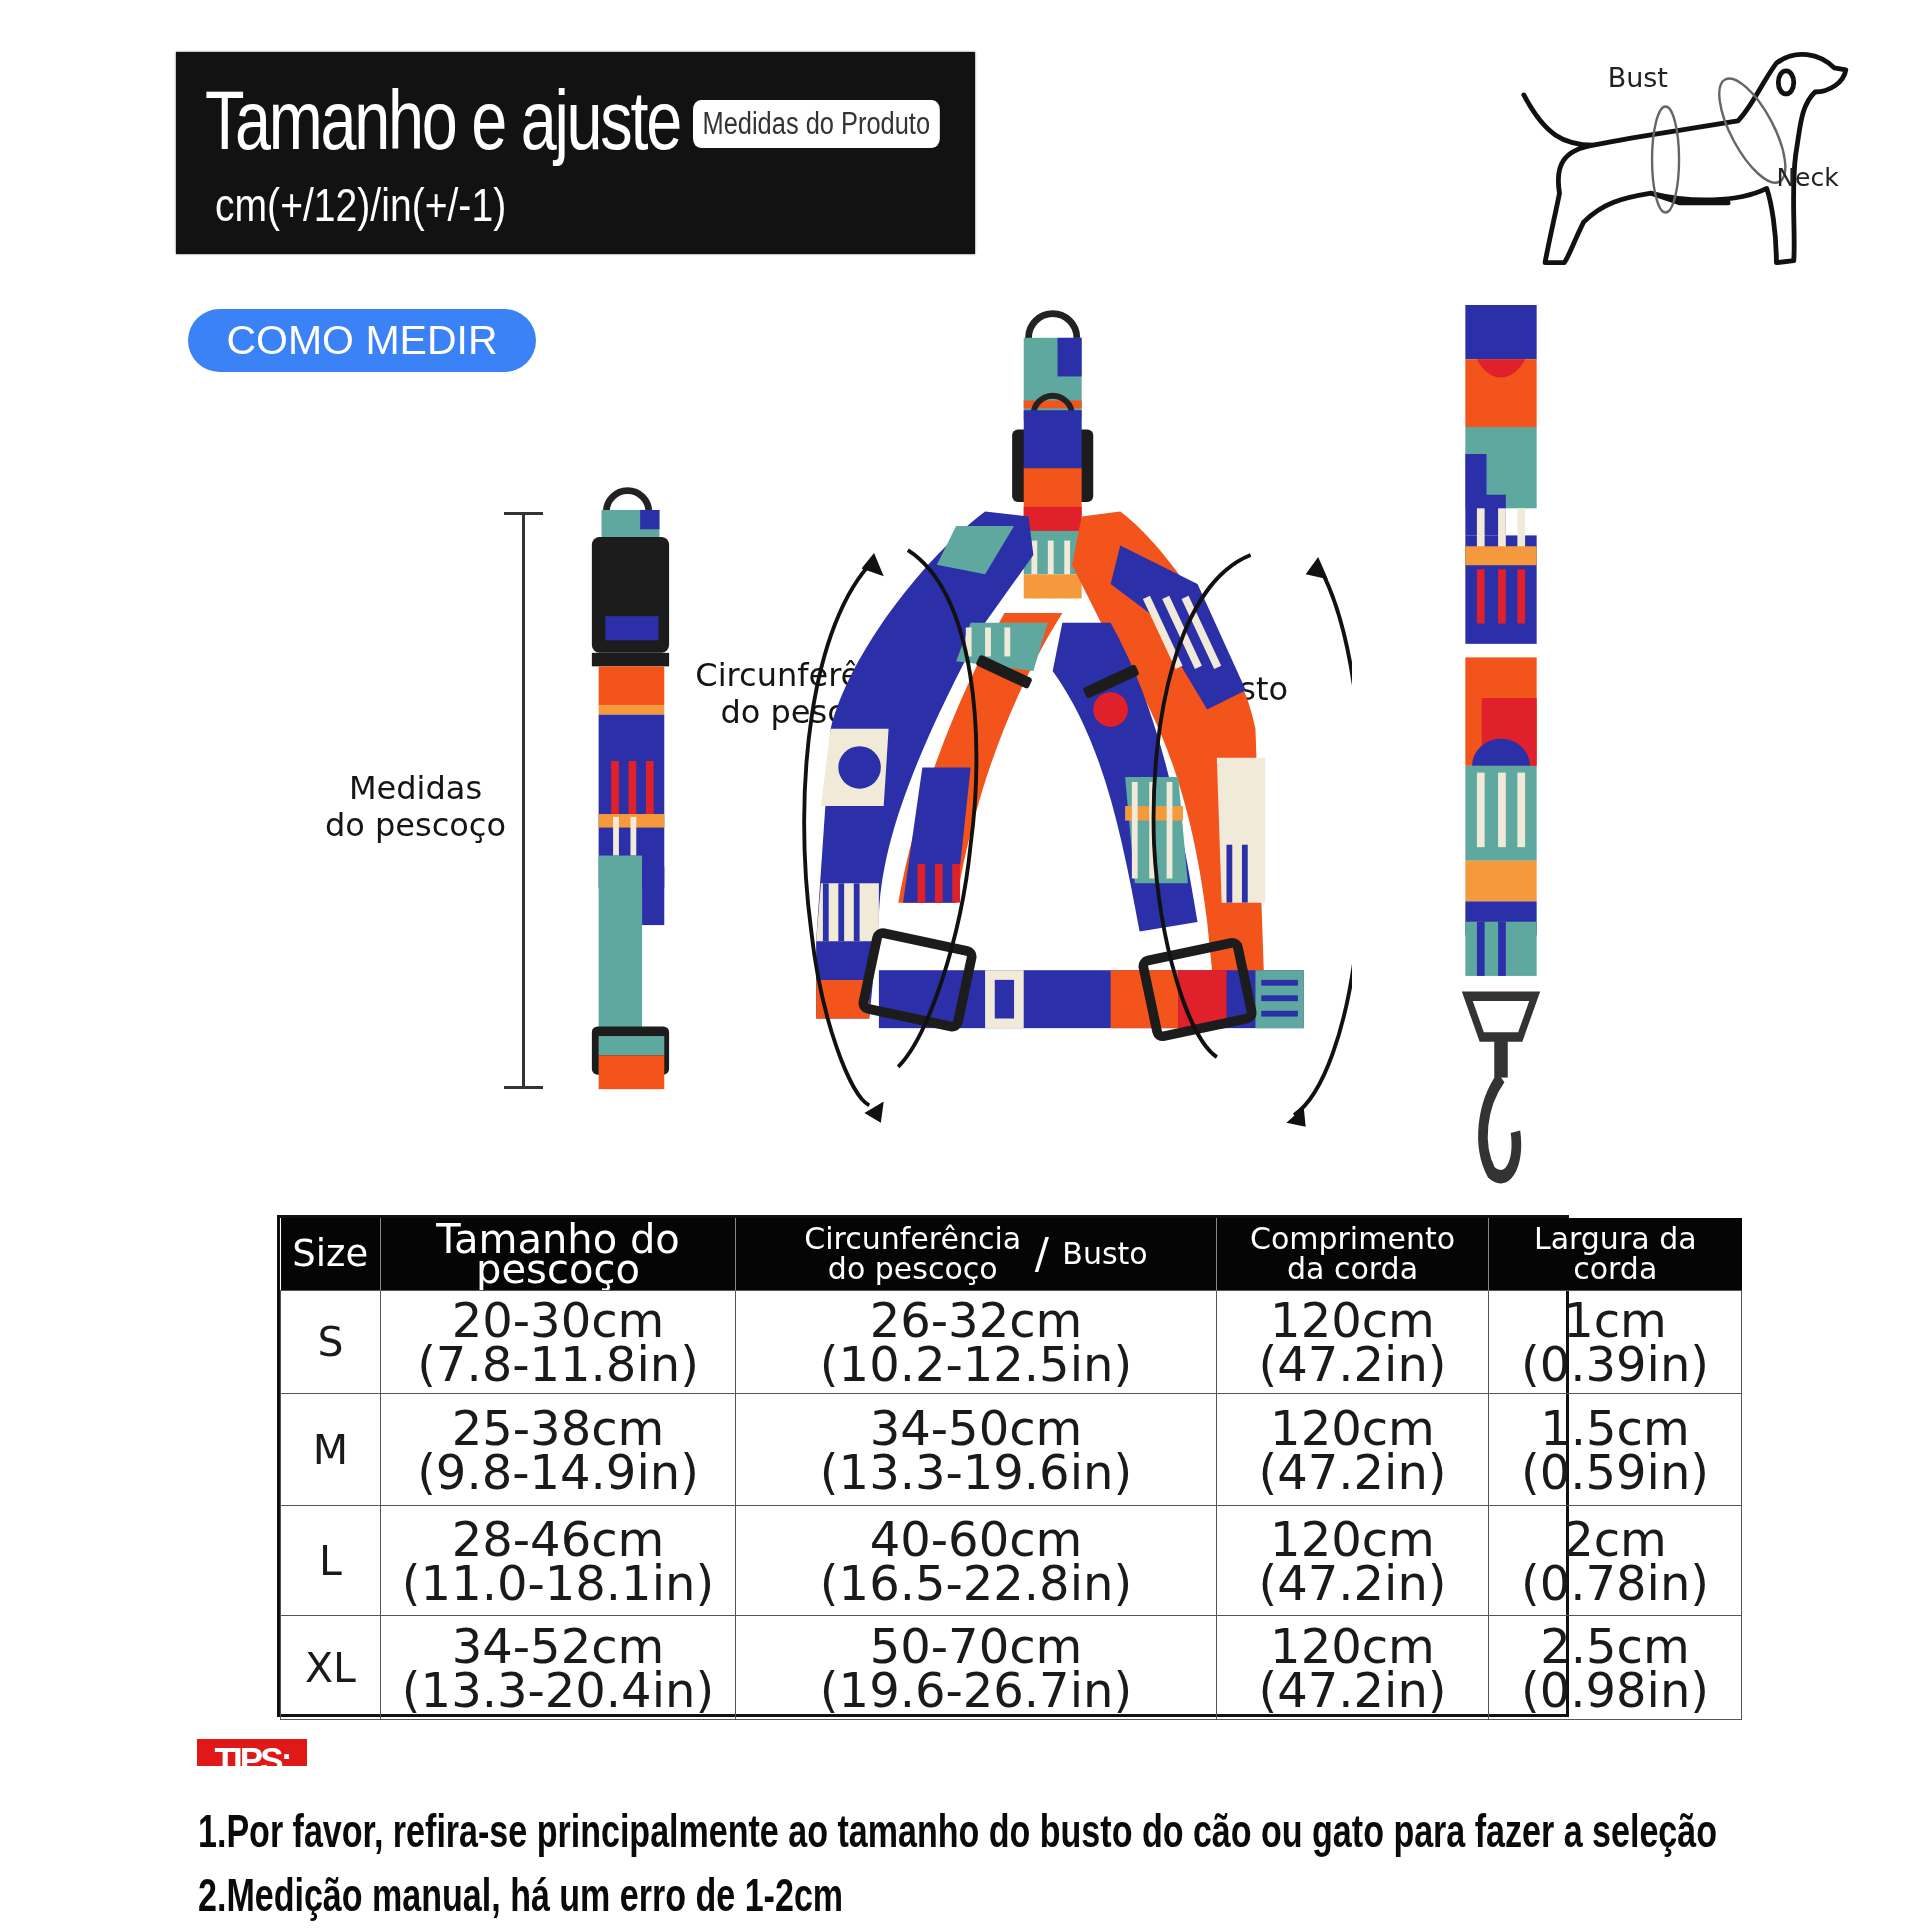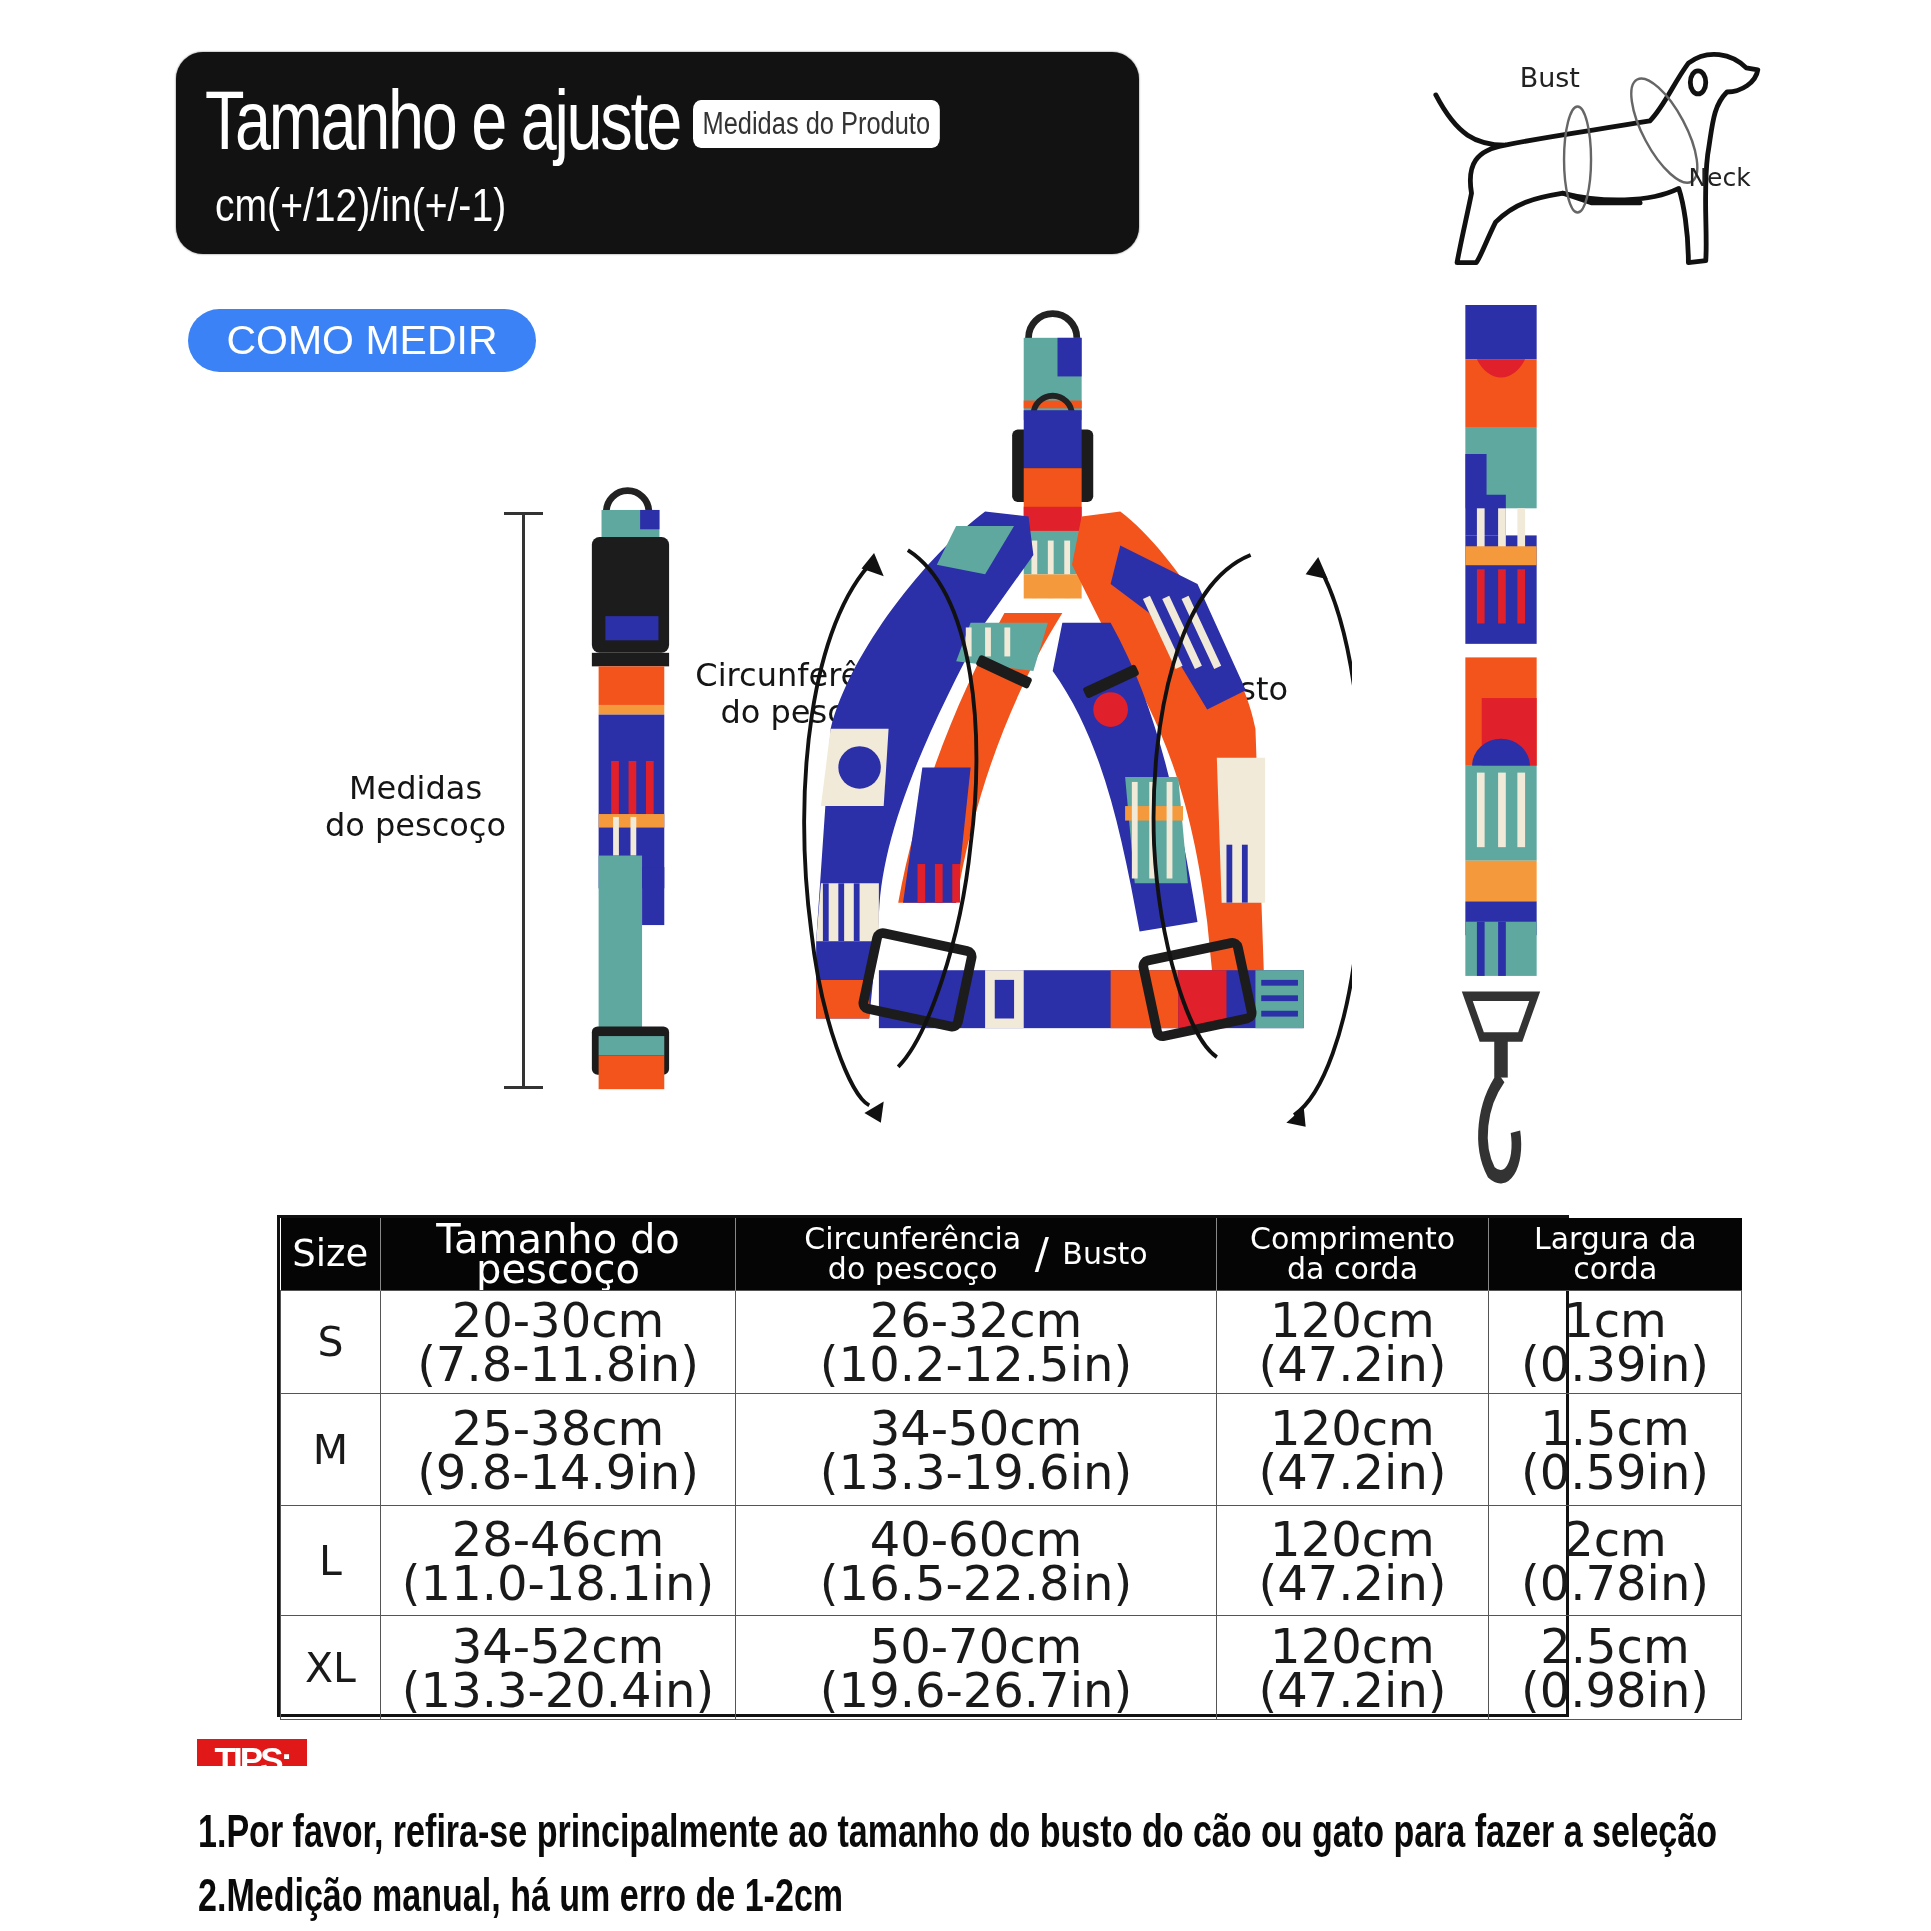--- a/index.html
+++ b/index.html
@@ -1,19 +1,19 @@
 <!DOCTYPE html>
 <html><head>
 <meta charset="utf-8">
 <style>
   html,body{margin:0;padding:0;background:#fff;}
   body{width:1931px;height:1931px;position:relative;overflow:hidden;font-family:"DejaVu Sans","Liberation Sans",sans-serif;color:#111;}
   .abs{position:absolute;}
   
-  #hdr{left:176px;top:52px;width:963px;height:202px;background:#121212;box-shadow:0 0 1.9px #555;border-radius:27px;}
+  #hdr{left:176px;top:52px;width:799px;height:202px;background:#121212;box-shadow:0 0 1.9px #555;}
   #hdr-title{left:29px;top:21px;font-family:"Liberation Sans",sans-serif;font-size:83px;color:#fff;letter-spacing:-2.9px;transform:scaleX(.78);transform-origin:left top;white-space:nowrap;}
   #hdr-badge{left:517px;top:48px;height:48px;padding:0 11.6px;background:#fff;color:#333;border-radius:9.7px;font-family:"Liberation Sans",sans-serif;font-size:31px;line-height:48px;white-space:nowrap;transform:scaleX(.82);transform-origin:left center;}
   #hdr-sub{left:39px;top:126px;font-family:"Liberation Sans",sans-serif;font-size:46px;color:#fff;transform:scaleX(.85);transform-origin:left top;white-space:nowrap;}
   #como{left:188px;top:309px;width:348px;height:63px;background:#3b82f6;border-radius:32px;color:#fff;font-family:"Liberation Sans",sans-serif;font-size:41px;line-height:63px;text-align:center;}
   
   .lbl{font-family:"DejaVu Sans",sans-serif;font-size:32px;color:#151515;line-height:37px;text-align:center;white-space:nowrap;}
   
   #tbl{left:277px;top:1215px;width:1292px;height:502px;border:3.9px solid #111;box-sizing:border-box;}
   table.size{border-collapse:collapse;width:100%;height:100%;table-layout:fixed;font-family:"DejaVu Sans",sans-serif;}
   table.size th{background:#050505;color:#fff;font-weight:normal;font-size:30px;line-height:30px;border-right:1.9px solid #888;height:72px;padding:0;overflow:hidden;}
@@ -26,21 +26,21 @@
 <body>
 
 <div id="hdr" class="abs">
   <div id="hdr-title" class="abs">Tamanho e ajuste</div>
   <div id="hdr-badge" class="abs">Medidas do Produto</div>
   <div id="hdr-sub" class="abs">cm(+/12)/in(+/-1)</div>
 </div>
 
 <div id="como" class="abs">COMO MEDIR</div>
 
-<div class="abs" style="left:1418px;top:39px;width:348px;height:241px;">
+<div class="abs" style="left:1506px;top:39px;width:348px;height:241px;">
   <svg width="348" height="241" viewBox="0 0 360 250">
     <g fill="none" stroke="#111" stroke-width="5" stroke-linejoin="round" stroke-linecap="round">
       <path d="M18 58 C40 100 60 110 90 110 C140 100 180 95 240 85 C255 70 265 45 280 25 C300 10 325 15 340 30 L352 32 C350 45 335 55 320 55 C305 70 305 90 300 120 C295 160 300 200 298 230 L280 232 C280 200 275 170 270 155 C240 170 190 170 150 160 C120 165 100 170 80 190 C70 210 65 225 60 232 L40 232 C45 205 50 185 55 160 C50 130 60 115 90 110"></path>
       <path d="M150 160 L180 170 L230 170"></path>
       <ellipse cx="290" cy="45" rx="8" ry="12"></ellipse>
     </g>
     <g fill="none" stroke="#666" stroke-width="2.5">
       <ellipse cx="165" cy="125" rx="14" ry="55"></ellipse>
       <ellipse cx="255" cy="95" rx="22" ry="60" transform="rotate(-28 255 95)"></ellipse>
     </g>

